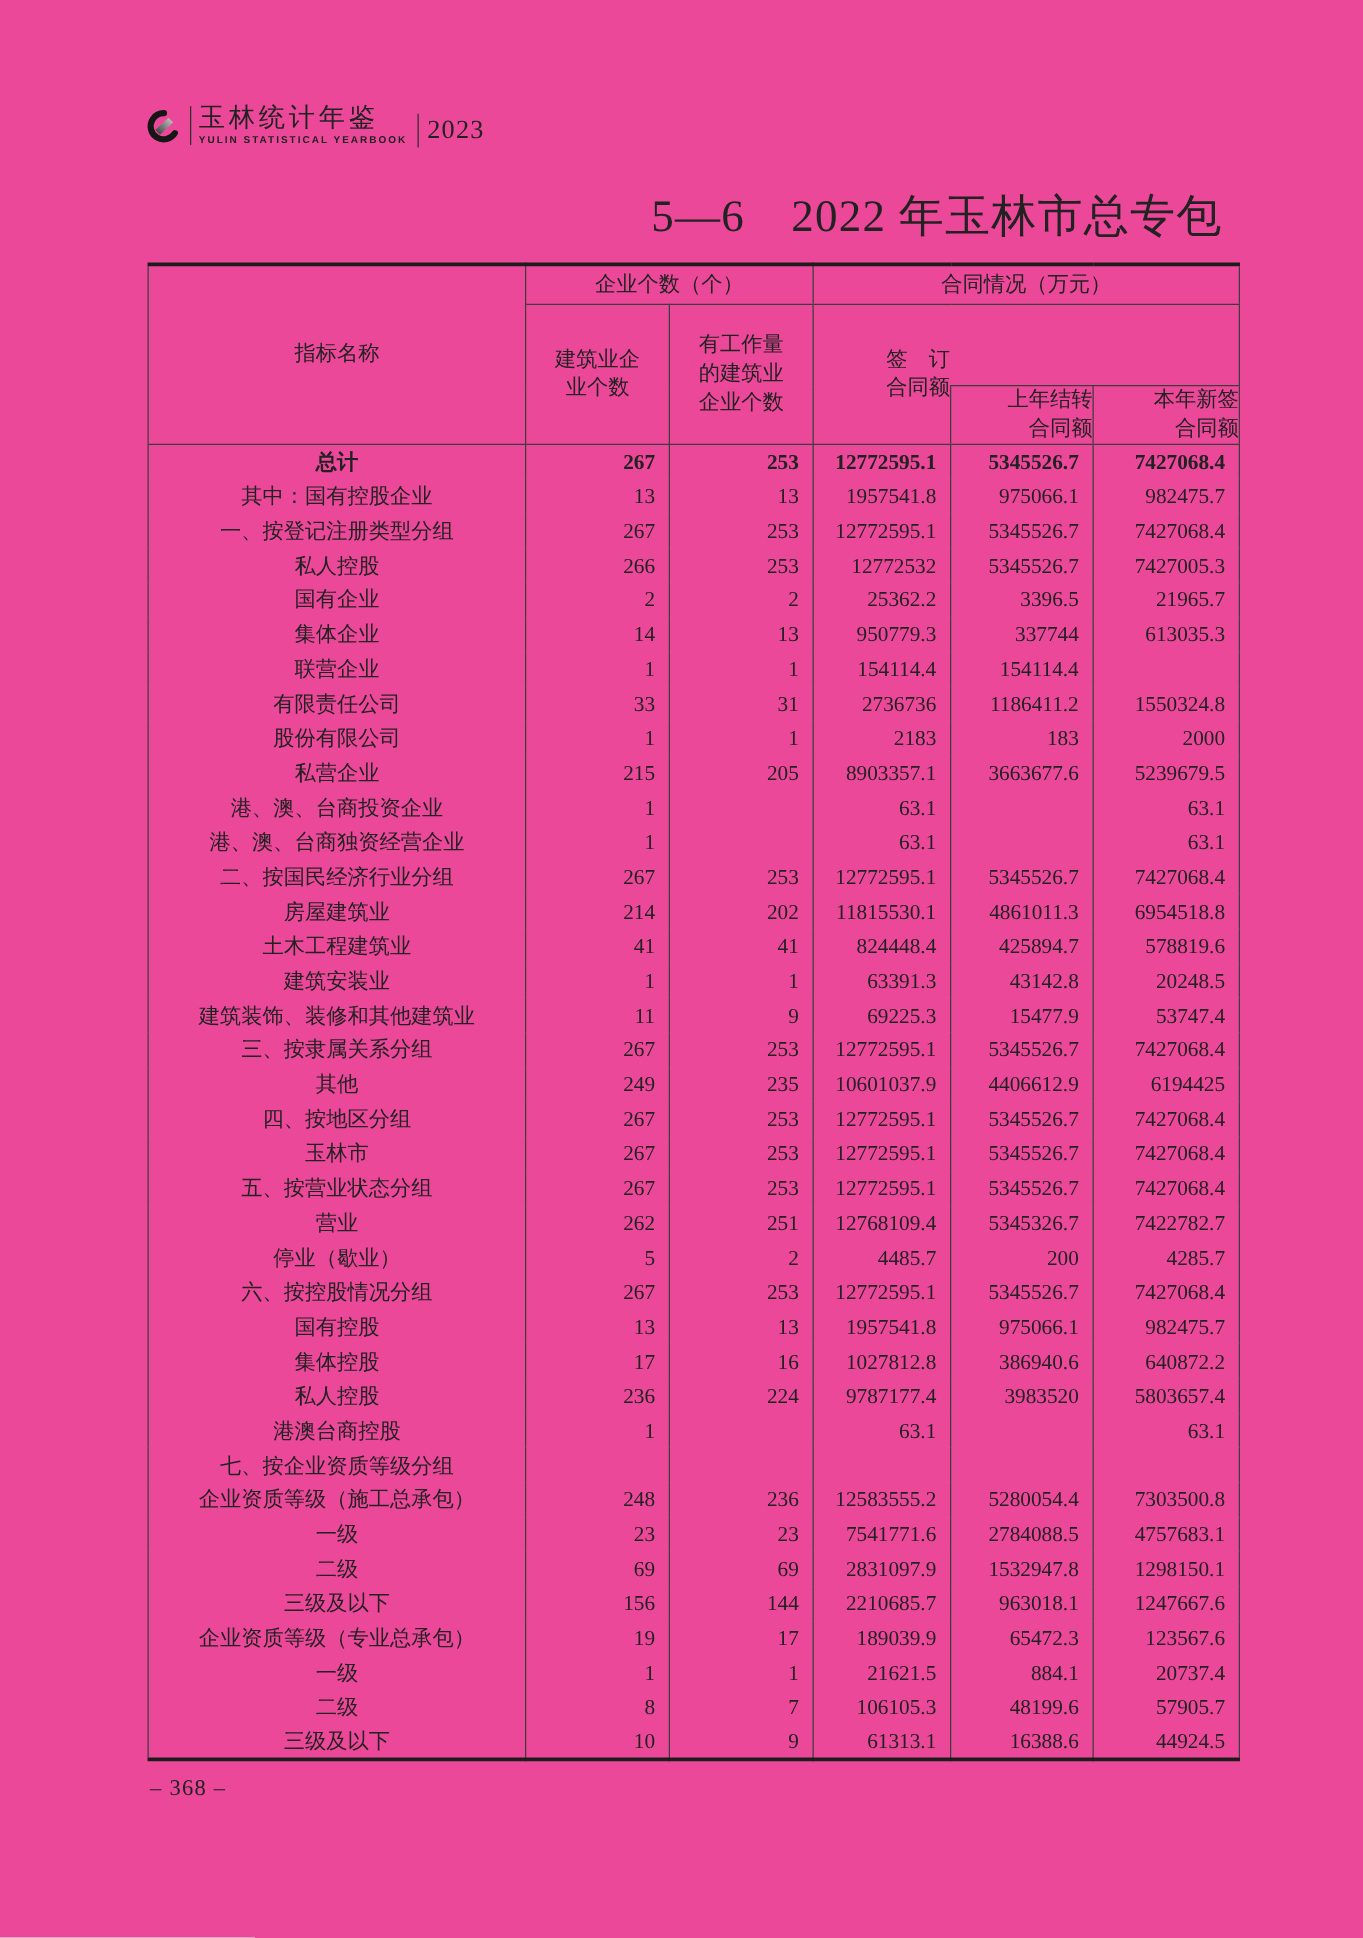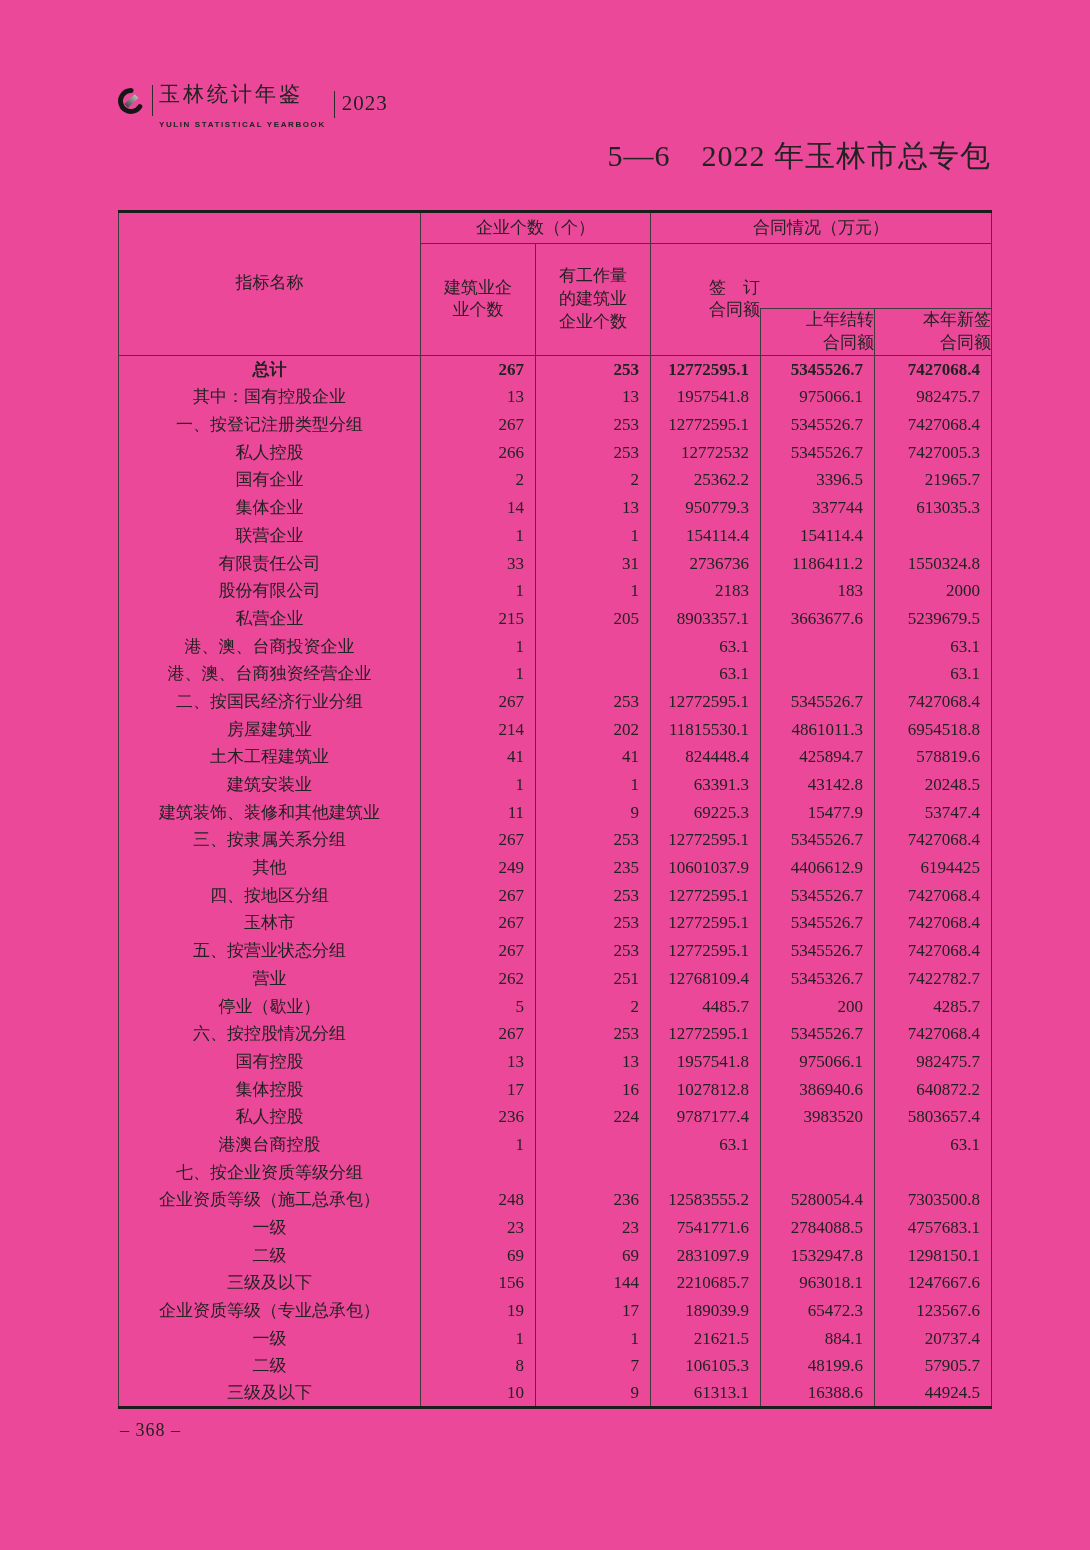--- a/index.html
+++ b/index.html
@@ -19,27 +19,27 @@
   }
 
   
   .brand{position:absolute;left:116px;top:83px;display:flex;align-items:flex-start;}
   .brand-logo{width:30px;height:30px;margin-top:3px;}
   .vrule{width:1px;background:#2d2d2d;}
   .vrule-1{height:31px;margin:2px 6px 0 6px;}
   .vrule-2{height:27px;margin:8px 7px 0 8px;}
   .brand-text{display:flex;flex-direction:column;}
   .brand-cn{font-size:21px;letter-spacing:3px;line-height:1.05;white-space:nowrap;}
-  .brand-en{font-size:8px;font-weight:bold;letter-spacing:1.6px;margin-top:15px;white-space:nowrap;font-family:"Liberation Sans","DejaVu Sans",sans-serif;}
+  .brand-en{font-size:8px;font-weight:bold;letter-spacing:1.6px;margin-top:2px;white-space:nowrap;font-family:"Liberation Sans","DejaVu Sans",sans-serif;}
   .brand-year{font-size:21px;margin-top:8px;letter-spacing:1px;}
 
   
   .table-title{
-    position:absolute;top:136px;right:99px;margin:0;
-    font-size:30px;font-weight:normal;letter-spacing:1px;white-space:nowrap;
+    position:absolute;top:136px;right:99px;margin:13px;
+    font-size:36px;font-weight:normal;letter-spacing:1px;white-space:nowrap;
   }
 
   
   table.stat{
     position:absolute;left:118px;top:210px;
     width:873px;
     border-collapse:collapse;table-layout:fixed;
     border-top:3px solid var(--thick);
     border-bottom:3px solid var(--thick);
     border-left:1px solid var(--line);

